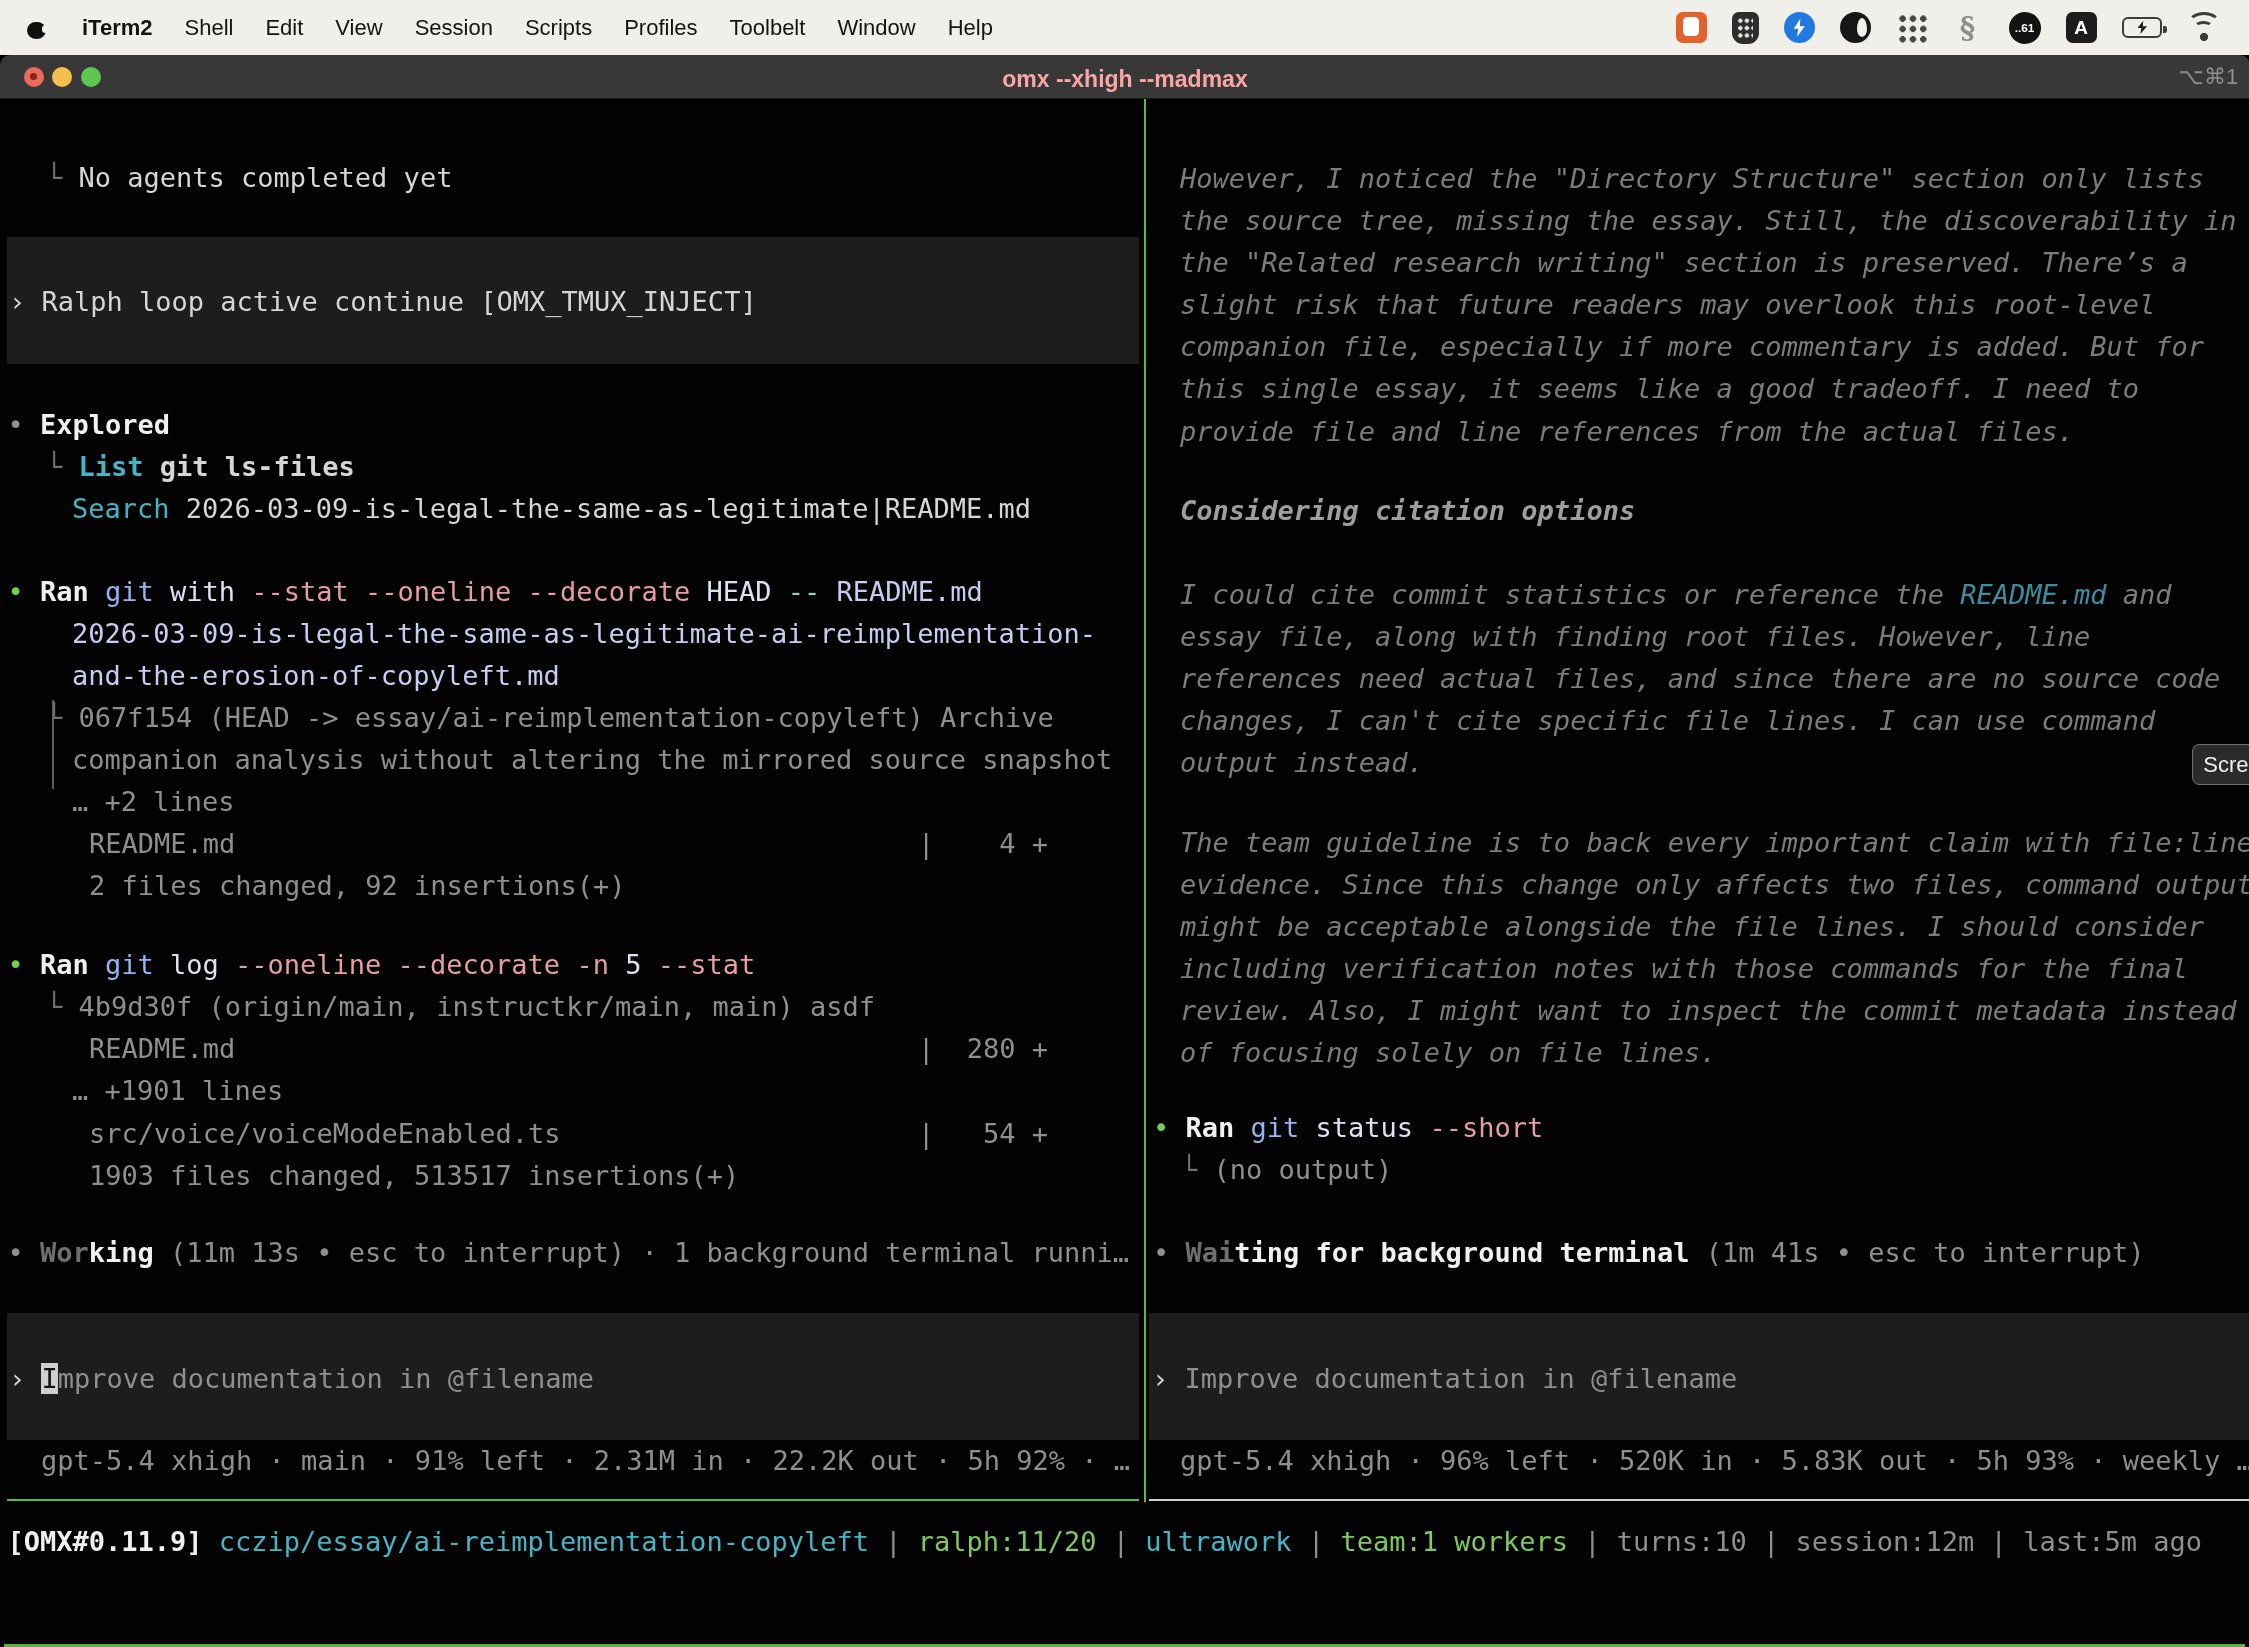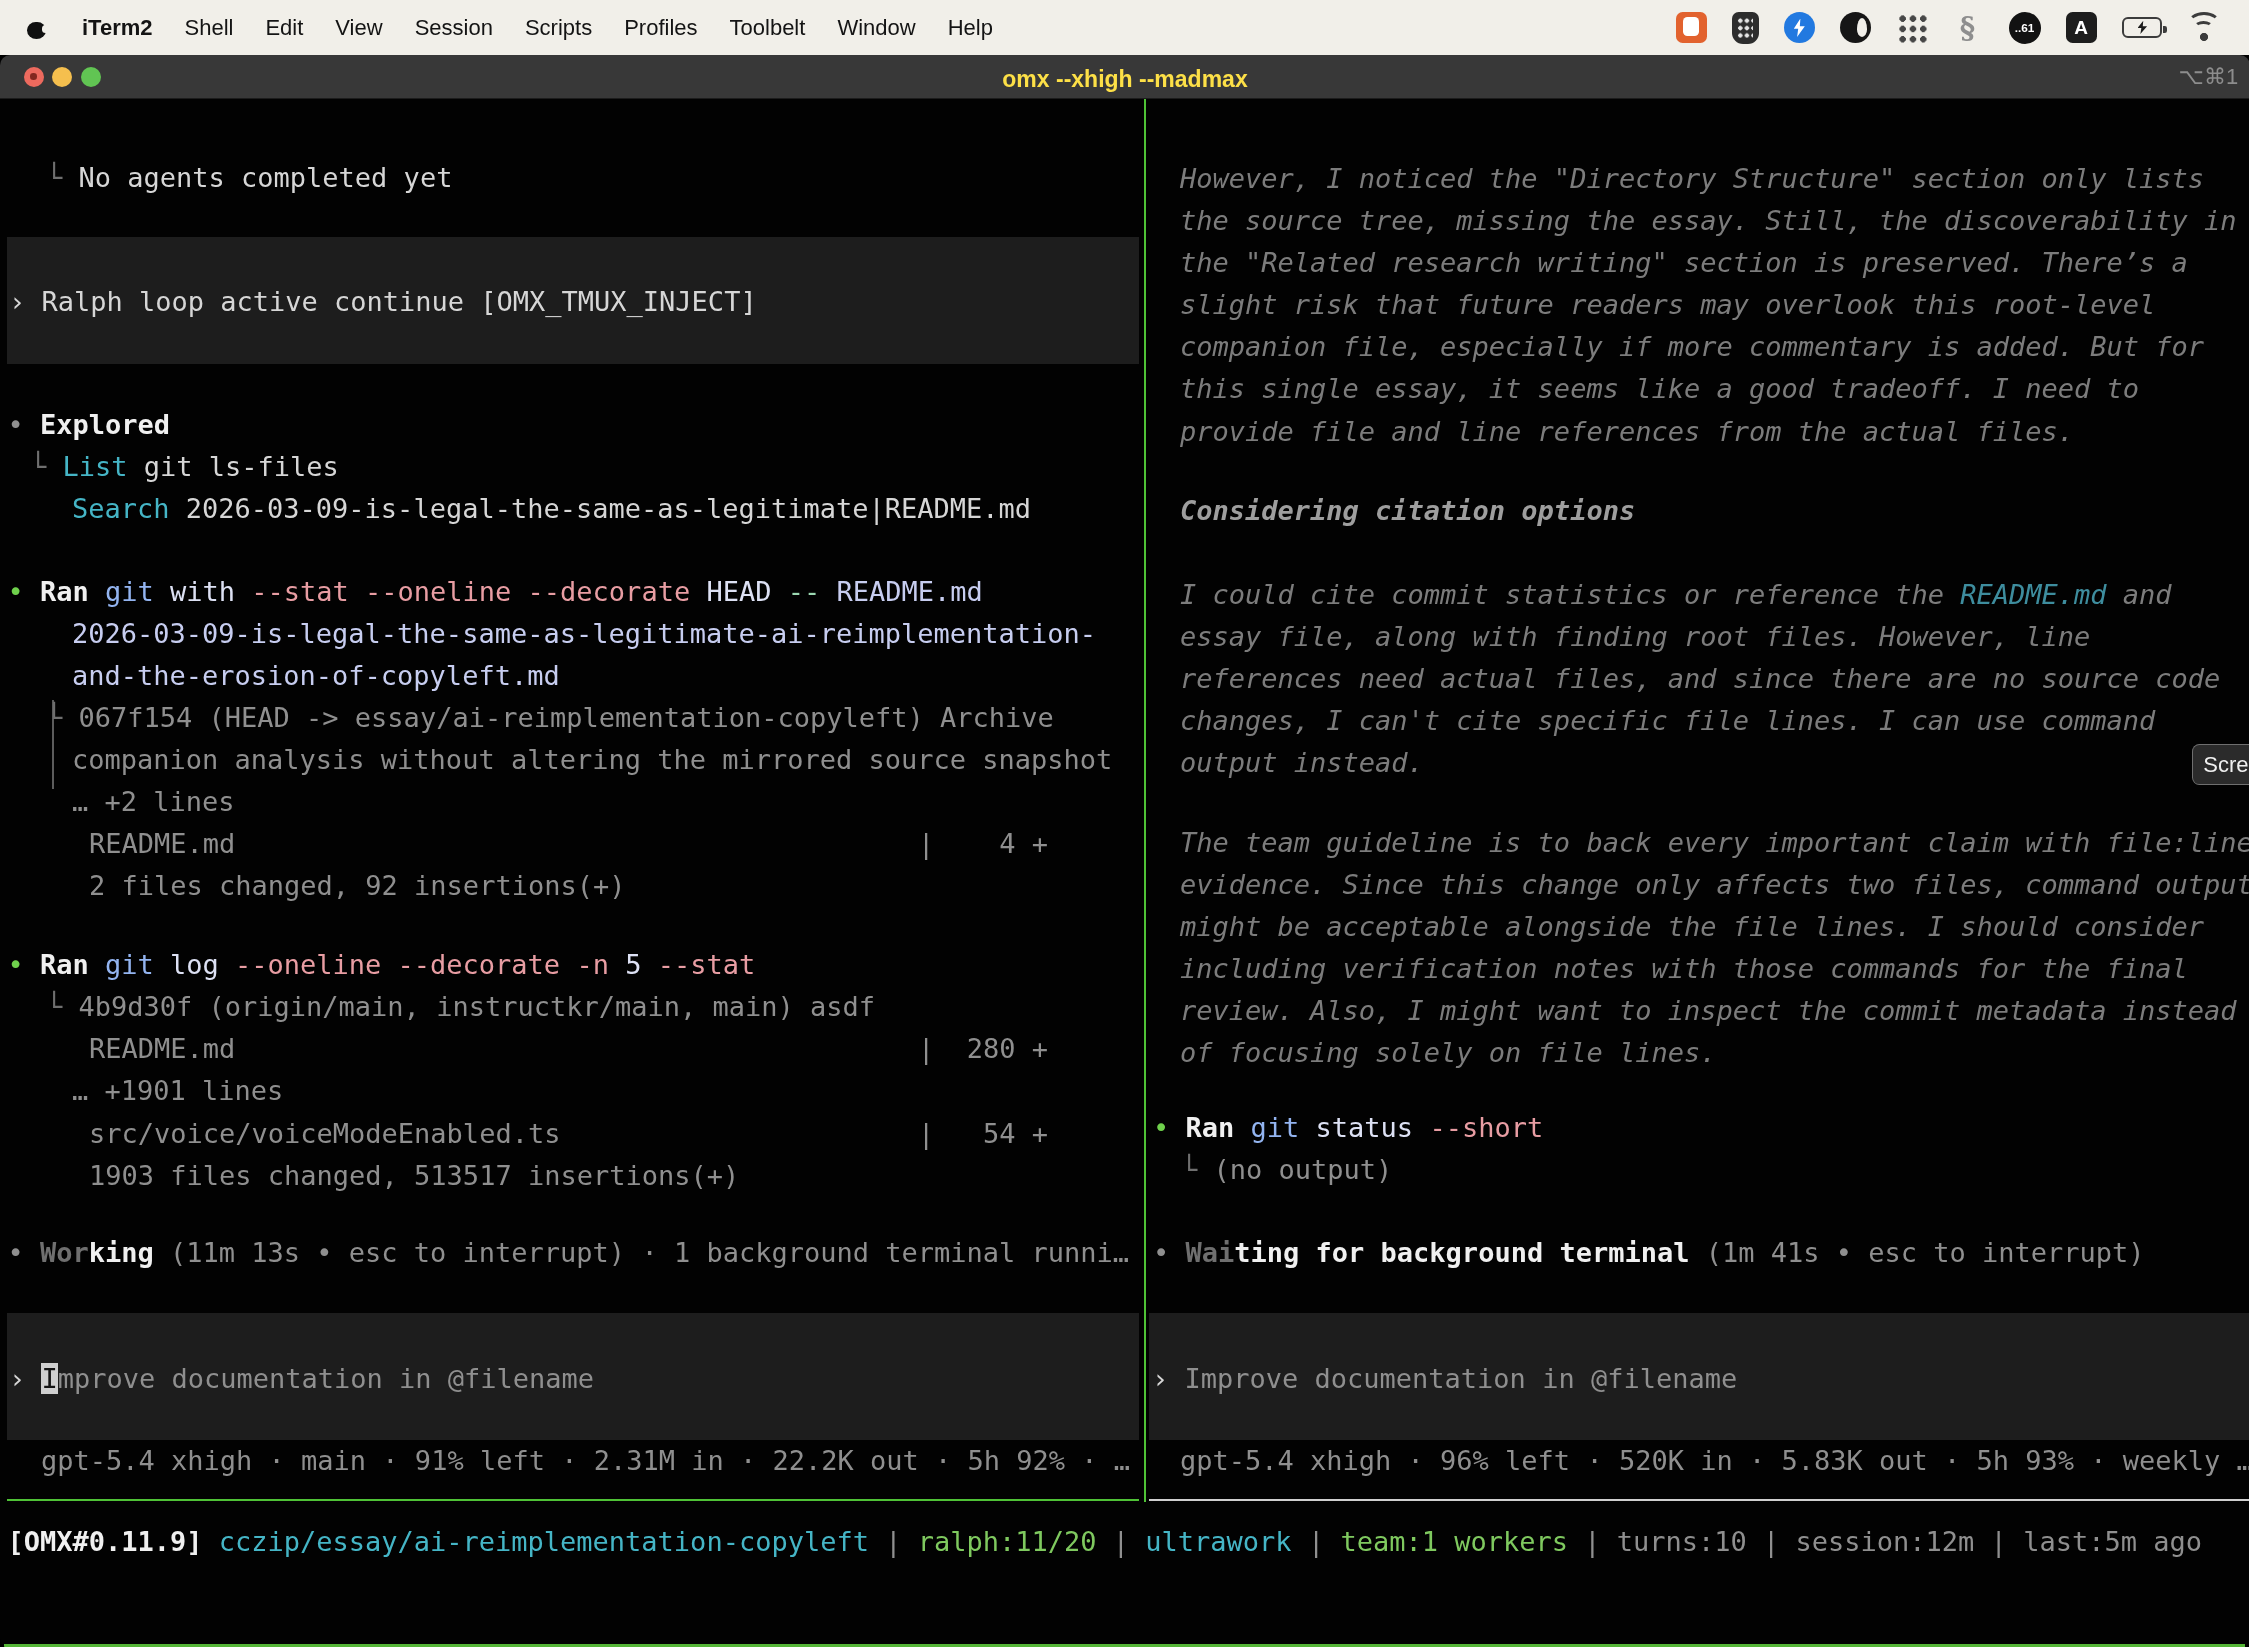--- a/index.html
+++ b/index.html
@@ -32,21 +32,21 @@
   .icon-battery{width:40px;height:20.7px;border:2.2px solid #3c3c3c;border-radius:5.9px;}
   .icon-battery::before{content:"";position:absolute;right:-7.4px;top:6.6px;width:4.4px;height:7.4px;background:#3c3c3c;border-radius:0 2.2px 2.2px 0;}
   .icon-battery::after{content:"";position:absolute;left:14px;top:1.5px;width:9.6px;height:13.3px;background:#1c1c1c;clip-path:polygon(60% 0,0 55%,40% 55%,30% 100%,100% 42%,55% 42%);}
   .icon-wifi{width:34px;height:28px;background:radial-gradient(circle at 50% 82%,#3c3c3c 3.7px,transparent 4.4px);}
   .icon-wifi::before{content:"";position:absolute;inset:-1.5px 0 4.4px 0;border:3.7px solid transparent;border-top-color:#3c3c3c;border-radius:50%;}
   .icon-wifi::after{content:"";position:absolute;inset:7.4px 7.4px 8.9px 7.4px;border:3.7px solid transparent;border-top-color:#3c3c3c;border-radius:50%;}
 
   
   #window{position:absolute;left:0;top:55px;width:2250px;height:1593px;background:#000;border-radius:10.3px 10.3px 8.9px 8.9px;overflow:hidden;}
   #title-bar{position:absolute;left:0;top:0;width:2250px;height:44px;background:#383838;border-bottom:0.7px solid #1c1c1c;}
-  #window-title{position:absolute;left:0;right:0;top:0;height:48px;display:flex;align-items:center;justify-content:center;color:#fde047;font-family:"Liberation Sans",sans-serif;font-weight:700;font-size:23px;}
+  #window-title{position:absolute;left:0;right:0;top:0;height:48px;display:flex;align-items:center;justify-content:center;color:#fca5a5;font-family:"Liberation Sans",sans-serif;font-weight:700;font-size:23px;}
   #traffic-lights{position:absolute;left:23.6px;top:11.8px;display:flex;gap:8.9px;}
   .tl{width:20px;height:20px;border-radius:50%;position:relative;}
   .tl-close{background:#ed6a5e;}
   .tl-close::after{content:"";position:absolute;left:6.6px;top:6.6px;width:6.6px;height:6.6px;border-radius:50%;background:#83281f;}
   .tl-min{background:#f5bf4e;}
   .tl-max{background:#61c553;}
   #shortcut-badge{position:absolute;right:11.8px;top:0;height:44px;display:flex;align-items:center;color:#8d8d8d;font-family:"Liberation Sans",sans-serif;font-size:22px;}
 
   
   #terminal{position:absolute;left:0;top:44px;width:2250px;height:1549px;background:#020202;}
@@ -125,21 +125,21 @@
 
     <div class="borderline" style="left:1144px;top:0;width:2.2px;height:1403px;background:#4fc236;"></div>
     <div class="borderline" style="left:7.4px;top:1400px;width:1132px;height:2.2px;background:#4fc236;"></div>
     <div class="borderline" style="left:1149px;top:1400px;width:1101px;height:2.2px;background:#cfcfcf;"></div>
     <div id="tree-connector"></div>
 
     <div class="pane-layer">
         <div class="tline" style="left: 46px; top: 58px;"><span class="s-dim">└ </span><span class="s-w">No agents completed yet</span></div>
         <div class="tline" style="left: 8.9px; top: 182px;"><span class="s-w">› Ralph loop active continue [OMX_TMUX_INJECT]</span></div>
         <div class="tline" style="left: 7.4px; top: 305px;"><span class="s-g">• </span><span class="s-b">Explored</span></div>
-        <div class="tline" style="left: 30px; top: 347px;"><span class="s-dim">└ </span><span class="s-t">List</span><span class="s-w"> git ls-files</span></div>
+        <div class="tline" style="left: 46px; top: 347px; font-weight: bold;"><span class="s-dim">└ </span><span class="s-t">List</span><span class="s-w"> git ls-files</span></div>
         <div class="tline" style="left: 72px; top: 389px;"><span class="s-t">Search</span><span class="s-w"> 2026-03-09-is-legal-the-same-as-legitimate|README.md</span></div>
         <div class="tline" style="left: 7.4px; top: 472px;"><span class="s-gb">• </span><span class="s-b">Ran </span><span class="s-bl">git </span><span class="s-lw">with </span><span class="s-pk">--stat --oneline --decorate </span><span class="s-lw">HEAD </span><span class="s-mint">-- </span><span class="s-lv">README.md</span></div>
         <div class="tline" style="left: 72px; top: 514px;"><span class="s-lv">2026-03-09-is-legal-the-same-as-legitimate-ai-reimplementation-</span></div>
         <div class="tline" style="left: 72px; top: 556px;"><span class="s-lv">and-the-erosion-of-copyleft.md</span></div>
         <div class="tline" style="left: 46px; top: 598px;"><span class="s-dim">└ </span><span class="s-g">067f154 (HEAD -&gt; essay/ai-reimplementation-copyleft) Archive</span></div>
         <div class="tline" style="left: 72px; top: 640px;"><span class="s-g">companion analysis without altering the mirrored source snapshot</span></div>
         <div class="tline" style="left: 72px; top: 682px;"><span class="s-g">… +2 lines</span></div>
         <div class="tline" style="left: 89px; top: 724px;"><span class="s-g">README.md                                          |    4 +</span></div>
         <div class="tline" style="left: 89px; top: 766px;"><span class="s-g">2 files changed, 92 insertions(+)</span></div>
         <div class="tline" style="left: 7.4px; top: 845px;"><span class="s-gb">• </span><span class="s-b">Ran </span><span class="s-bl">git </span><span class="s-lw">log </span><span class="s-pk">--oneline --decorate </span><span class="s-pk">-n </span><span class="s-lw">5 </span><span class="s-pk">--stat</span></div>

